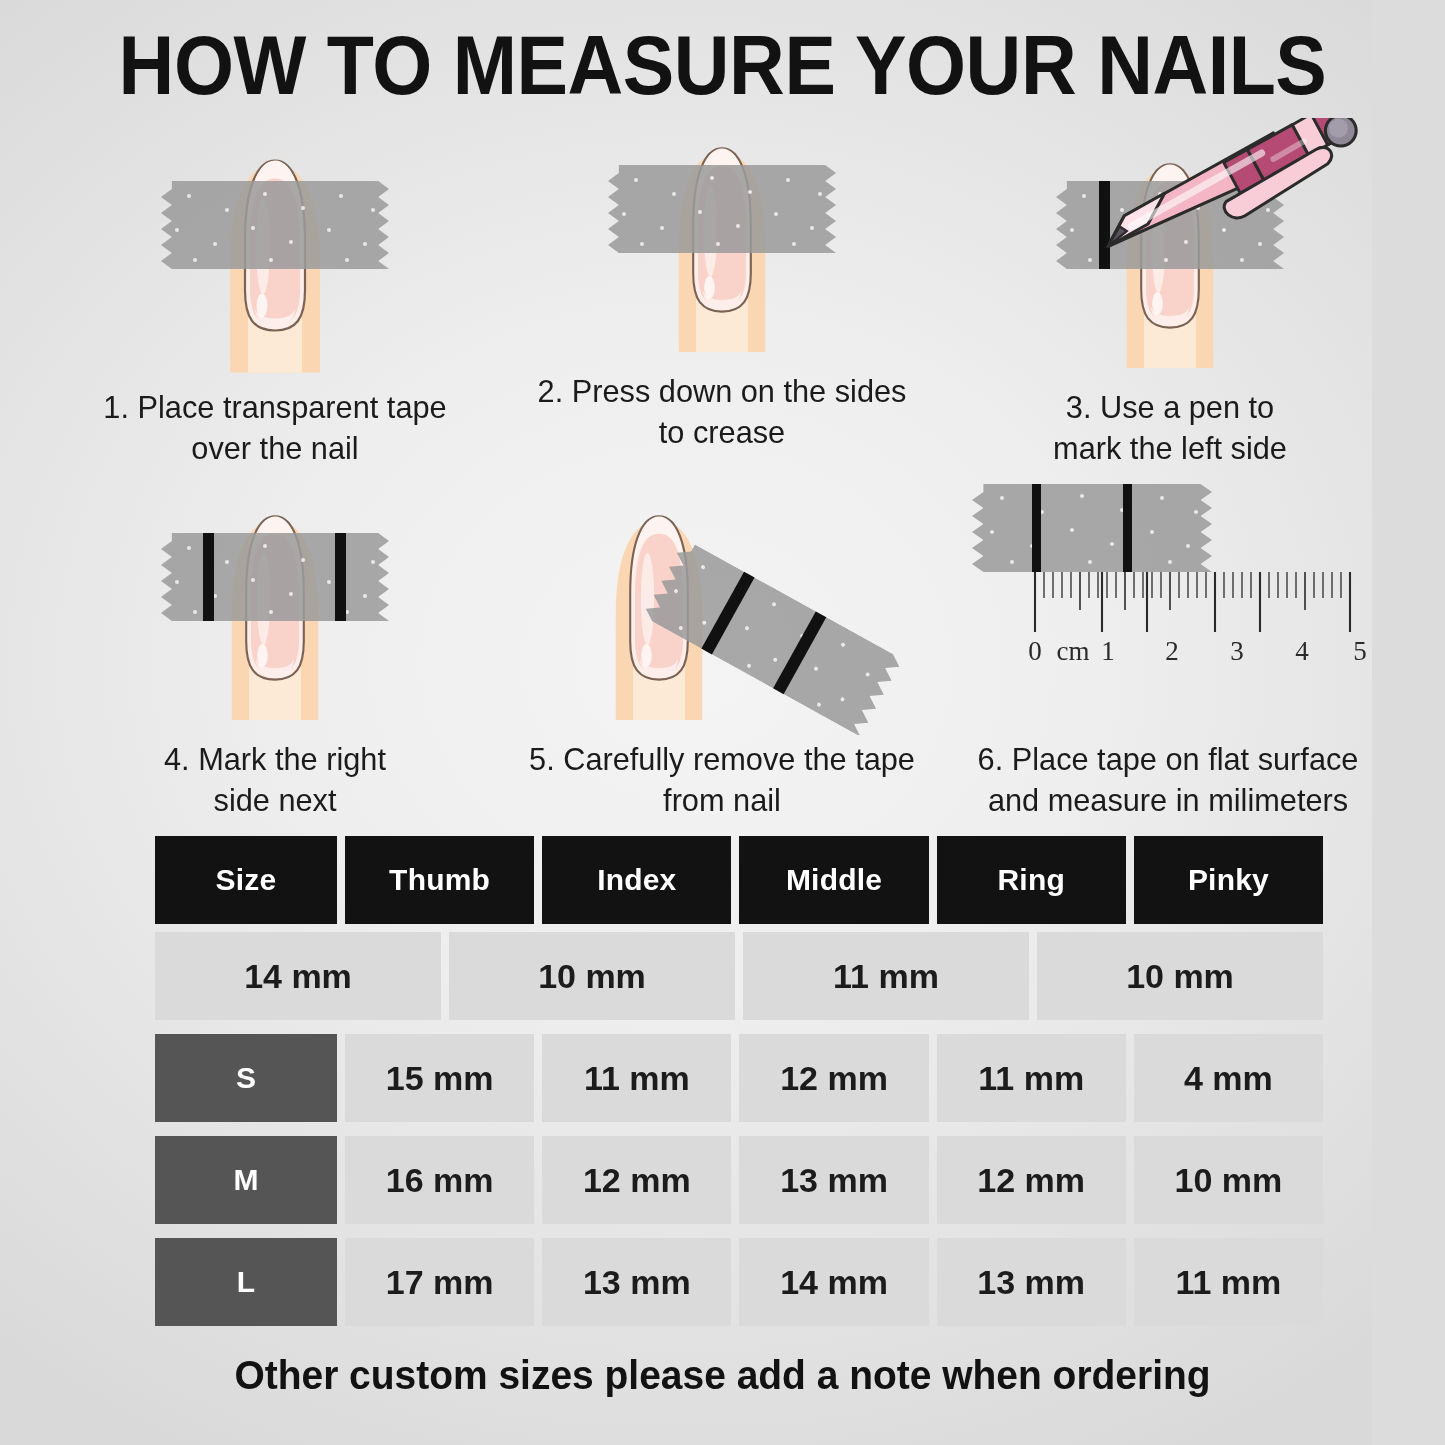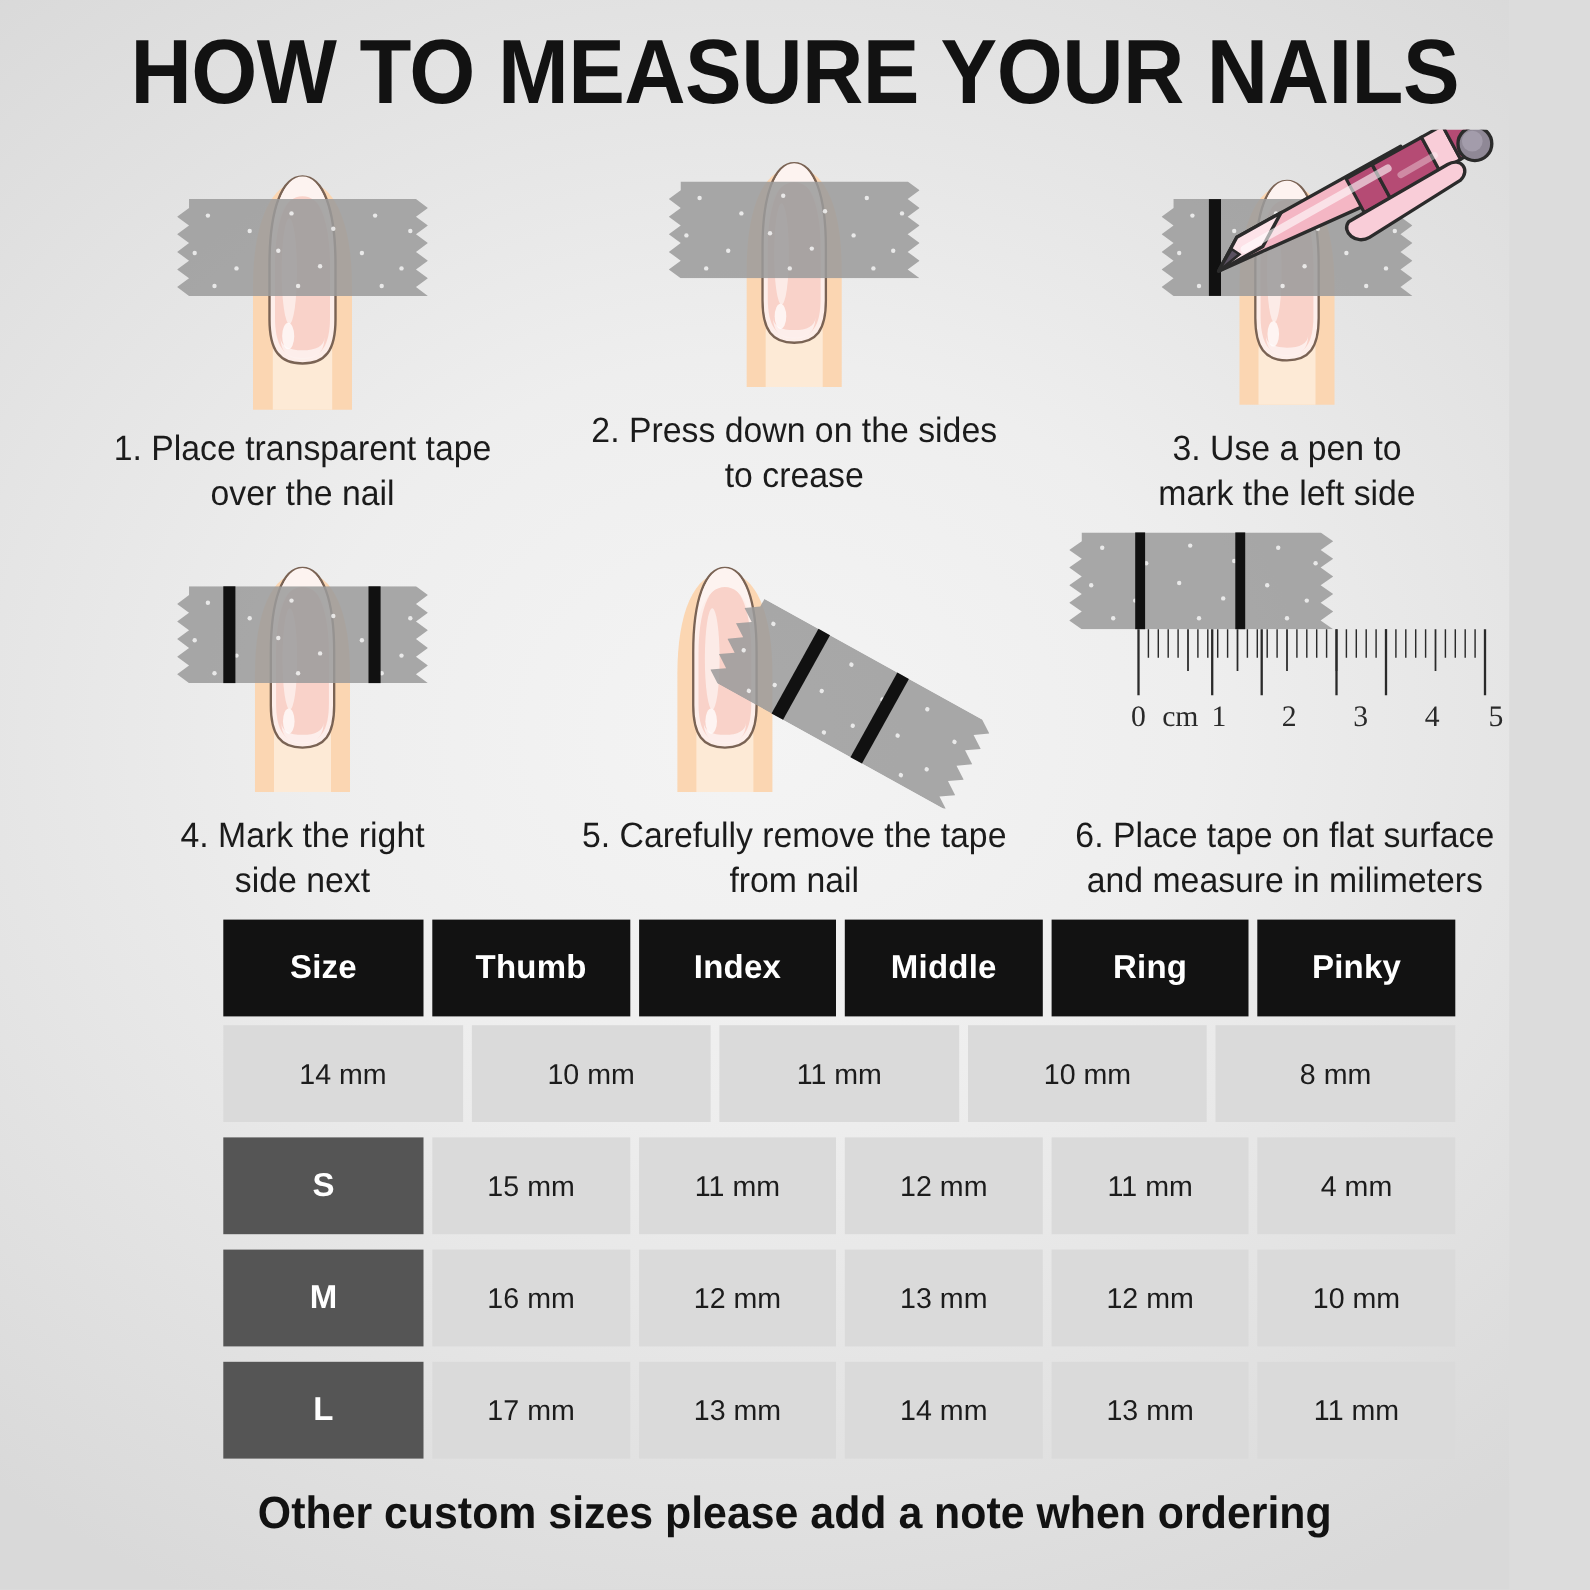--- a/index.html
+++ b/index.html
@@ -43,37 +43,37 @@
     transform:scaleX(0.96);
     transform-origin:center top;
     margin-top:4px;
   }
   .svgwrap{position:absolute;left:0;top:0;width:420px;height:265px;}
 
   
   #table{
     position:absolute;left:155px;top:836px;width:1168px;
   }
-  .trow{display:flex;gap:8px;margin-bottom:8px;margin-left:48px;}
+  .trow{display:flex;gap:8px;margin-bottom:8px;}
   .cell{
     height:88px;
     display:flex;align-items:center;justify-content:center;
     font-size:30px;
   }
   .c-size{width:182px;flex:0 0 182px;}
   .c-dat{flex:1 1 0;}
   .hdr{
     background:#121212;color:#ffffff;font-weight:bold;font-size:30px;
     letter-spacing:0.2px;
   }
   .sizecell{
     background:#555555;color:#ffffff;font-weight:bold;font-size:30px;
   }
   .datacell{
-    background:#dadada;color:#1c1c1c;font-weight:400;font-size:26px;
+    background:#dadada;color:#1c1c1c;font-weight:700;font-size:34px;
   }
 
   
   #footer{
     position:absolute;left:0;top:1352px;width:1445px;
     text-align:center;
     font-size:41px;
     font-weight:bold;
     color:#121212;
     transform:scaleX(0.95);
@@ -427,21 +427,20 @@
       <div class="cell c-dat  hdr">Middle</div>
       <div class="cell c-dat  hdr">Ring</div>
       <div class="cell c-dat  hdr">Pinky</div>
     </div>
 
     <div class="trow" style="margin-bottom:14px;">
       <div class="cell c-dat datacell">14 mm</div>
       <div class="cell c-dat datacell">10 mm</div>
       <div class="cell c-dat datacell">11 mm</div>
       <div class="cell c-dat datacell">10 mm</div>
-      <div class="cell c-dat datacell">8 mm</div>
     </div>
 
     <div class="trow" style="margin-bottom:14px;">
       <div class="cell c-size sizecell">S</div>
       <div class="cell c-dat datacell">15 mm</div>
       <div class="cell c-dat datacell">11 mm</div>
       <div class="cell c-dat datacell">12 mm</div>
       <div class="cell c-dat datacell">11 mm</div>
       <div class="cell c-dat datacell">4 mm</div>
     </div>

